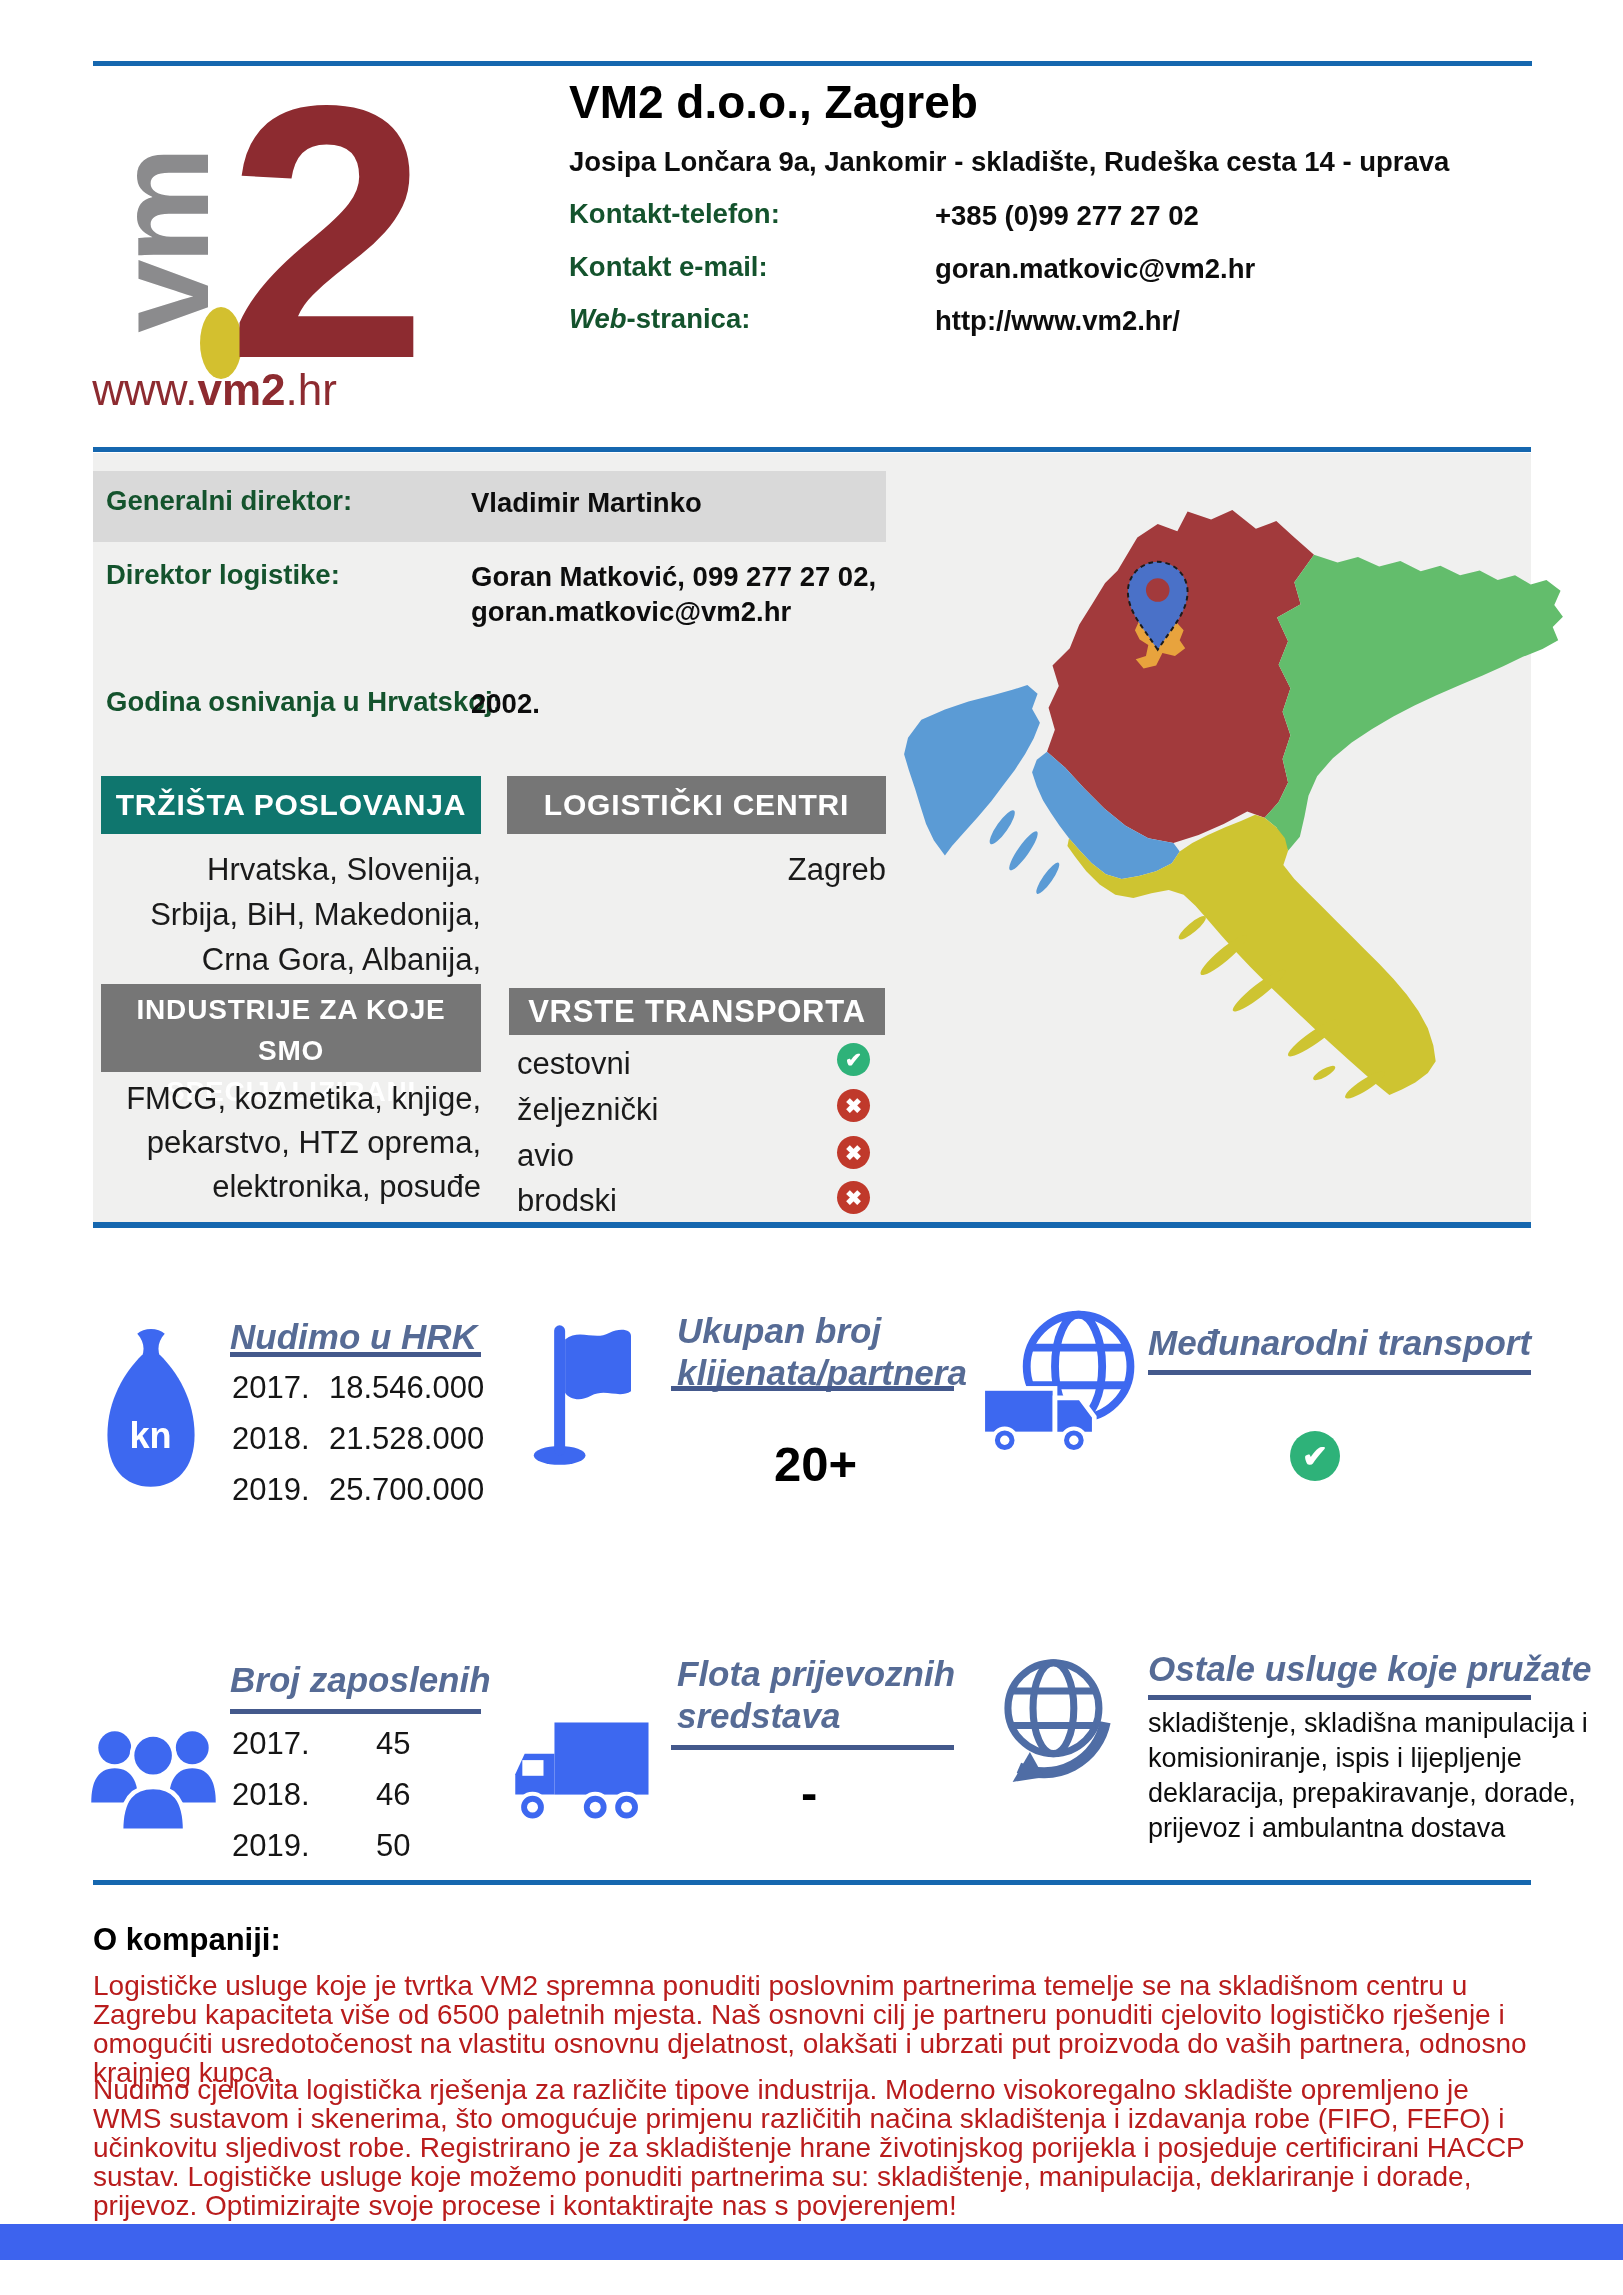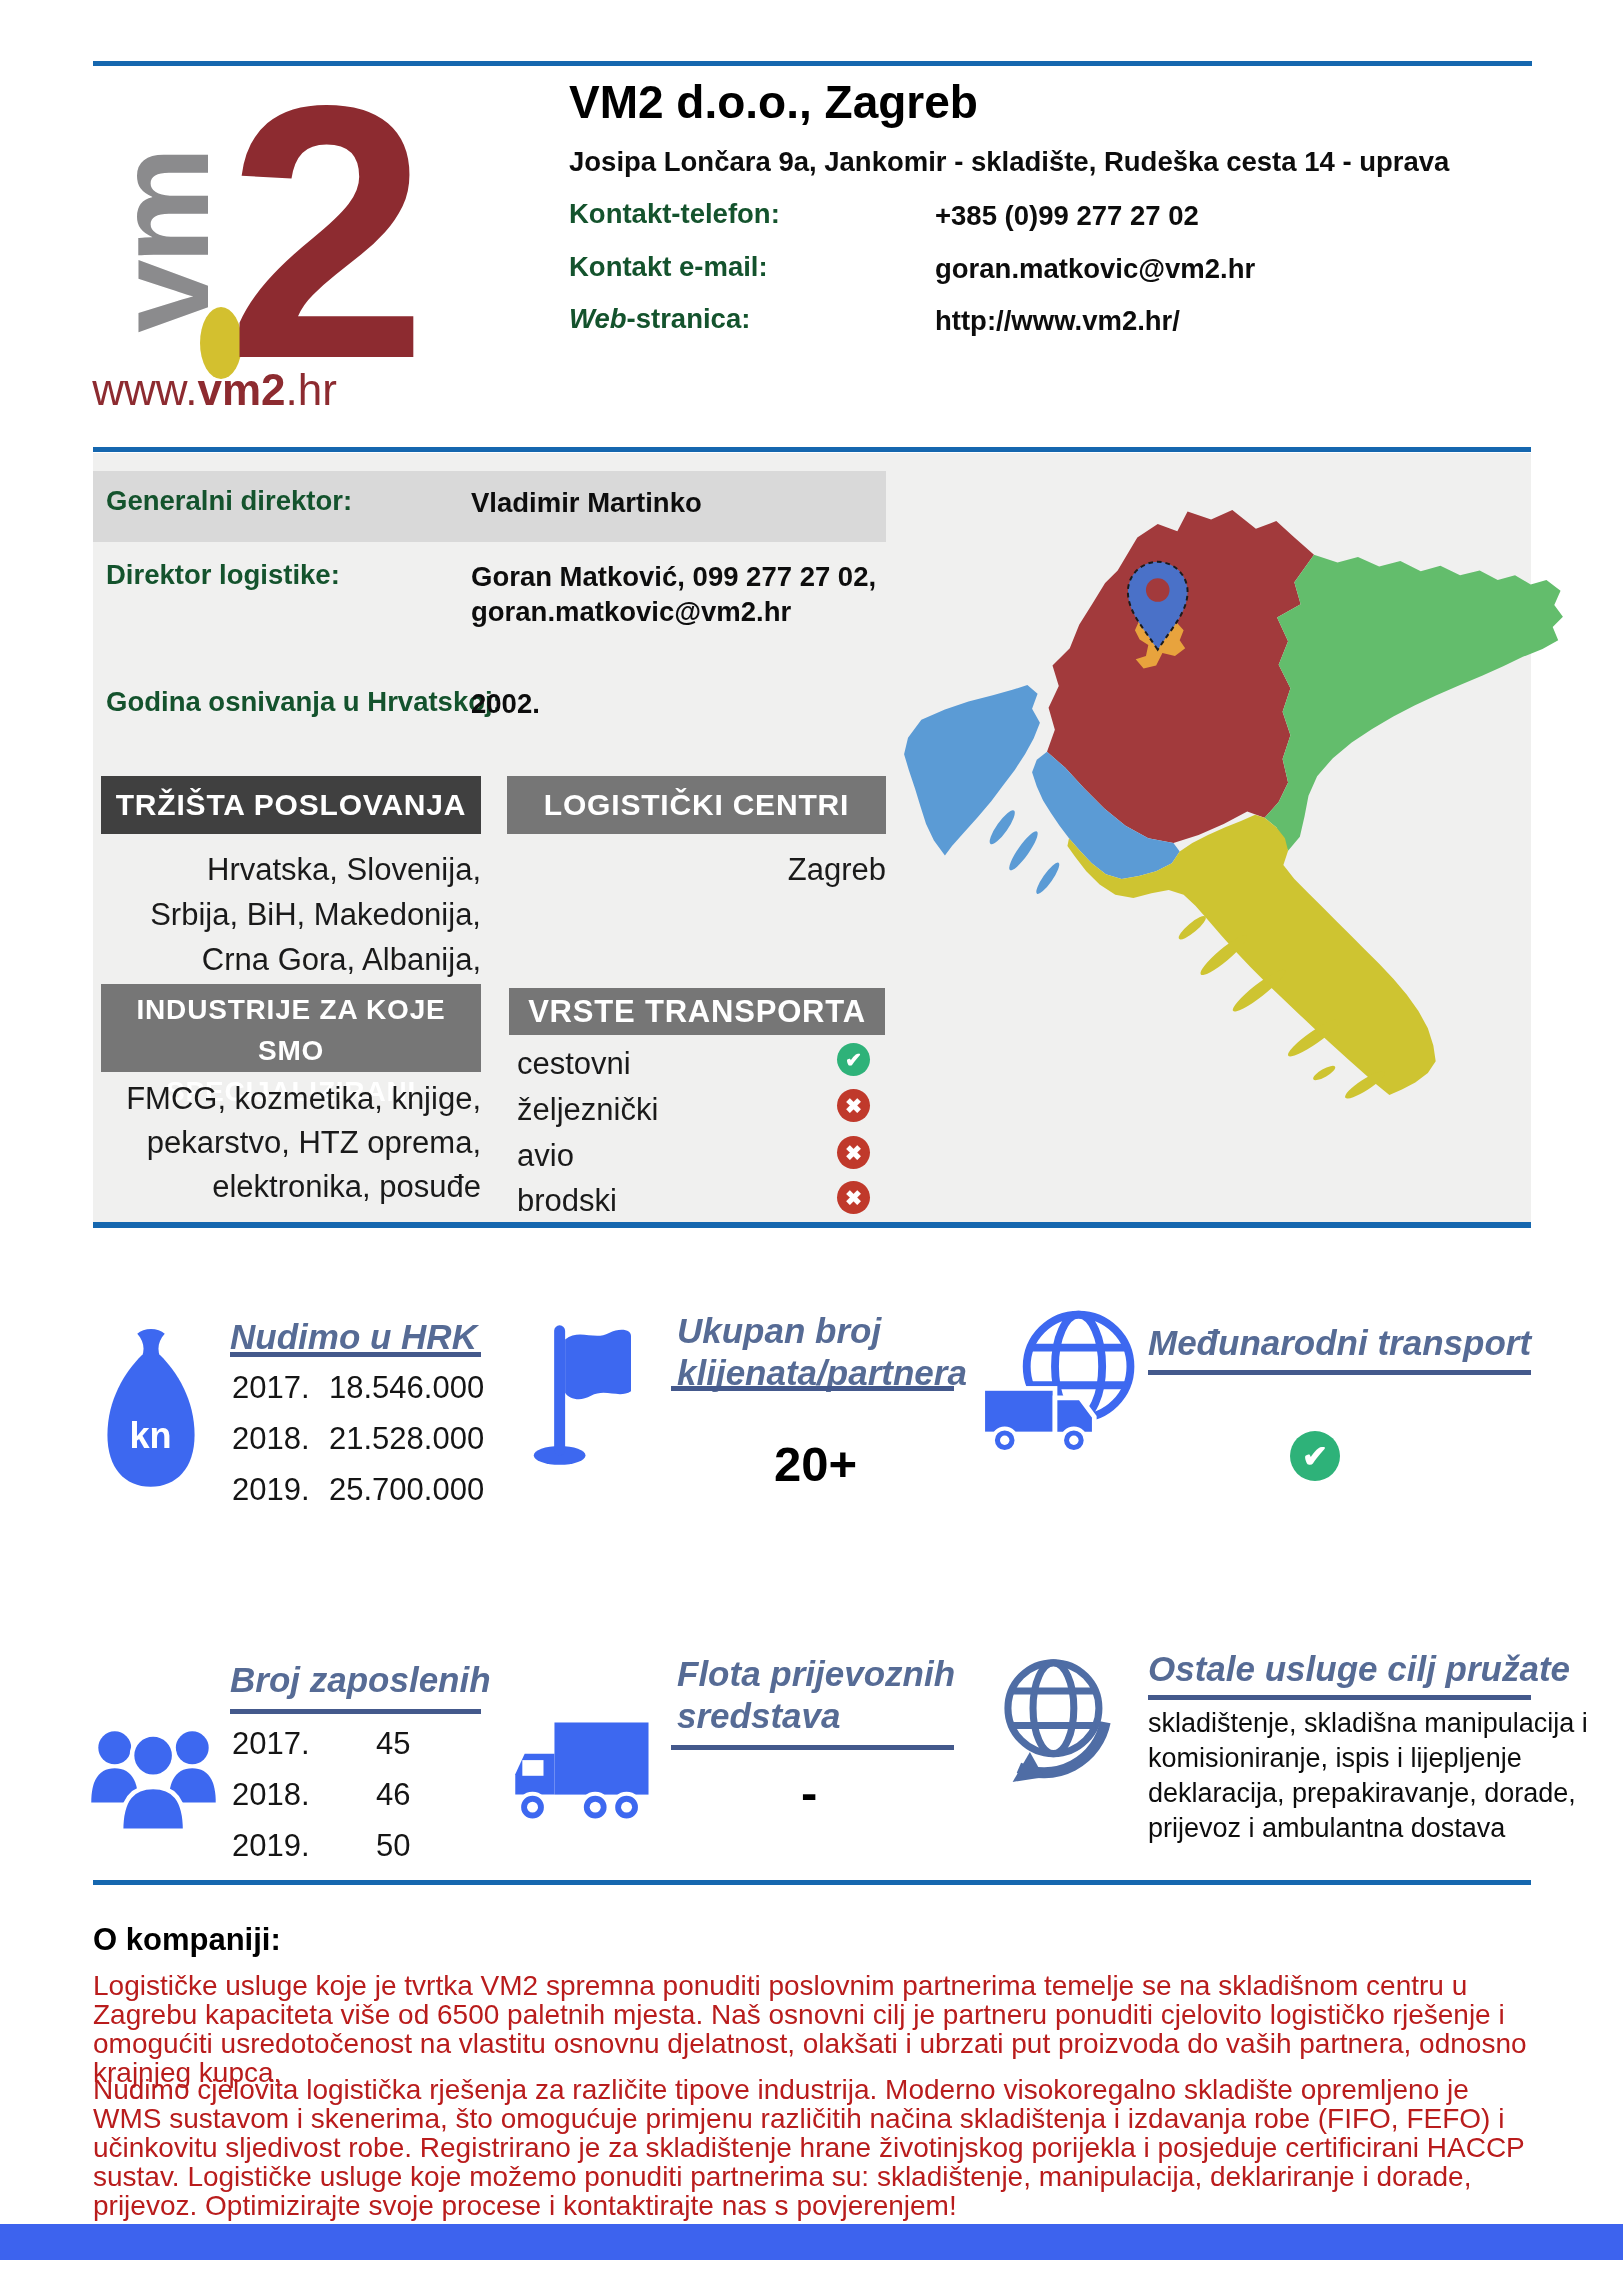--- a/index.html
+++ b/index.html
@@ -4,21 +4,21 @@
 <style>
   html,body{margin:0;padding:0}
   body{width:1623px;height:2295px;position:relative;background:#ffffff;
        font-family:"Liberation Sans",sans-serif;color:#111;overflow:hidden}
   .abs{position:absolute}
   .hline{position:absolute;background:#1567af}
   .bold{font-weight:bold}
   .glabel{color:#14532d;font-weight:bold;font-size:27.5px;white-space:nowrap}
   .gval{color:#0d0d0d;font-weight:bold;font-size:27.5px;white-space:pre-line;line-height:35px}
   .colhdr{color:#fff;font-weight:bold;text-align:center;letter-spacing:0.8px}
-  .bluehdr{background:#404040}
+  .bluehdr{background:#0f766e}
   .grayhdr{background:#767676}
   .centerlist{text-align:right;font-size:31px;line-height:45px;color:#1a1a1a;white-space:pre-line}
   .stitle{font-style:italic;font-weight:bold;color:#566b95;font-size:35px;line-height:42px;white-space:pre-line}
   .sunder{position:absolute;height:4.7px;background:#44598c}
   .yr-table{position:absolute;font-size:31px;color:#151515}
   .yr-row{display:flex;margin-bottom:15px}
   .yr-year{width:97px}
   .yr-table.wide .yr-year{width:144px}
   .bigval{font-size:49px;font-weight:bold;color:#000}
   .ticon{position:absolute;width:33px;height:33px;border-radius:50%;color:#fff;
@@ -240,21 +240,21 @@
 <svg class="abs" style="left:975px;top:1637px" width="149" height="169" viewBox="0 0 190 190">
   <g fill="none" stroke="#4f6da5" stroke-width="9">
     <circle cx="100" cy="78" r="58"></circle>
     <ellipse cx="100" cy="78" rx="26" ry="58"></ellipse>
     <line x1="46" y1="56" x2="154" y2="56"></line>
     <line x1="46" y1="100" x2="154" y2="100"></line>
   </g>
   <path d="M166,96 A80,80 0 0 1 56,154" stroke="#4f6da5" stroke-width="14" fill="none"></path>
   <path d="M70,134 L48,172 L88,166 Z" fill="#4f6da5"></path>
 </svg>
-<div class="abs stitle" style="left:1148px;top:1648px">Ostale usluge cilj pružate</div>
+<div class="abs stitle" style="left:1148px;top:1648px">Ostale usluge koje pružate</div>
 <div class="sunder" style="left:1148px;top:1695px;width:383px"></div>
 <div class="abs" style="left:1148px;top:1706px;width:448px;font-size:27px;line-height:35px;color:#0d0d0d">skladištenje, skladišna manipulacija i komisioniranje, ispis i lijepljenje deklaracija, prepakiravanje, dorade, prijevoz i ambulantna dostava</div>
 
 <div class="hline" style="left:93px;top:1880px;width:1438px;height:4.7px"></div>
 <div class="abs bold" style="left:93px;top:1922px;font-size:31px;color:#000">O kompaniji:</div>
 <div class="abs para" style="left:93px;top:1971px">Logističke usluge koje je tvrtka VM2 spremna ponuditi poslovnim partnerima temelje se na skladišnom centru u Zagrebu kapaciteta više od 6500 paletnih mjesta. Naš osnovni cilj je partneru ponuditi cjelovito logističko rješenje i omogućiti usredotočenost na vlastitu osnovnu djelatnost, olakšati i ubrzati put proizvoda do vaših partnera, odnosno krajnjeg kupca.</div>
 <div class="abs para" style="left:93px;top:2075px">Nudimo cjelovita logistička rješenja za različite tipove industrija. Moderno visokoregalno skladište opremljeno je WMS sustavom i skenerima, što omogućuje primjenu različitih načina skladištenja i izdavanja robe (FIFO, FEFO) i učinkovitu sljedivost robe. Registrirano je za skladištenje hrane životinjskog porijekla i posjeduje certificirani HACCP sustav. Logističke usluge koje možemo ponuditi partnerima su: skladištenje, manipulacija, deklariranje i dorade, prijevoz. Optimizirajte svoje procese i kontaktirajte nas s povjerenjem!</div>
 
 <div class="abs" style="left:0;top:2224px;width:1623px;height:36px;background:#3d63ee"></div>
 

